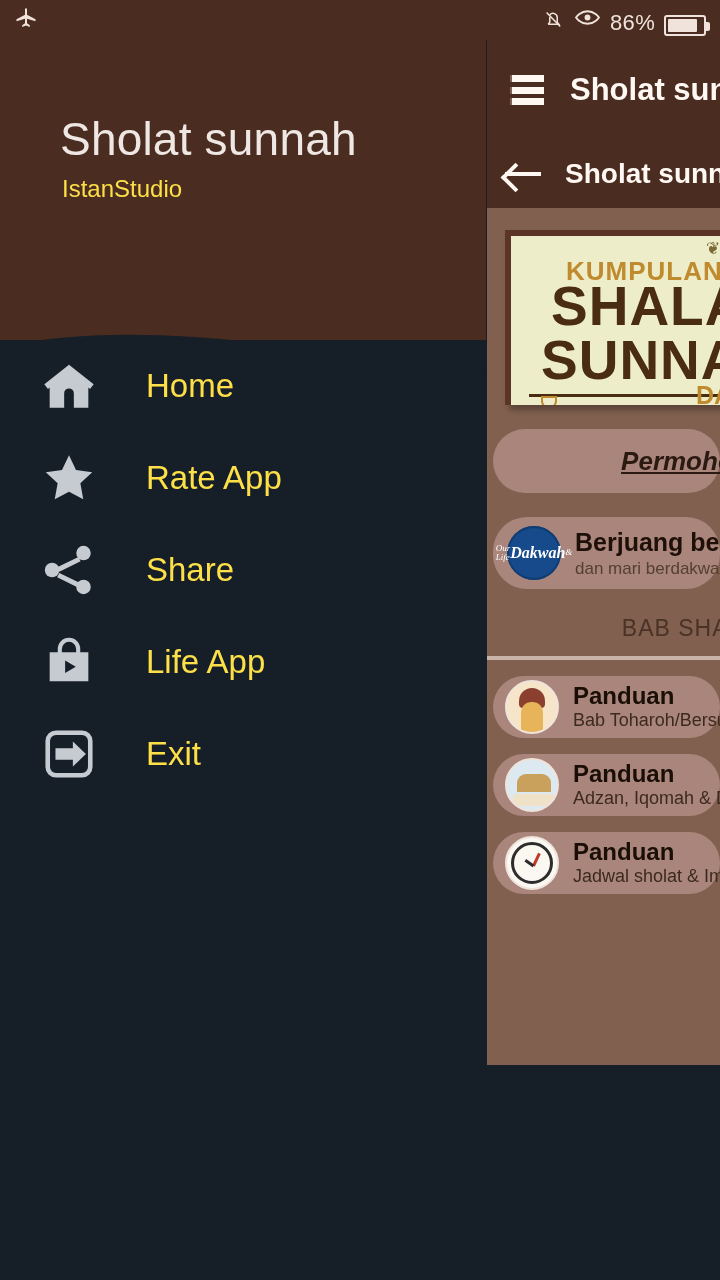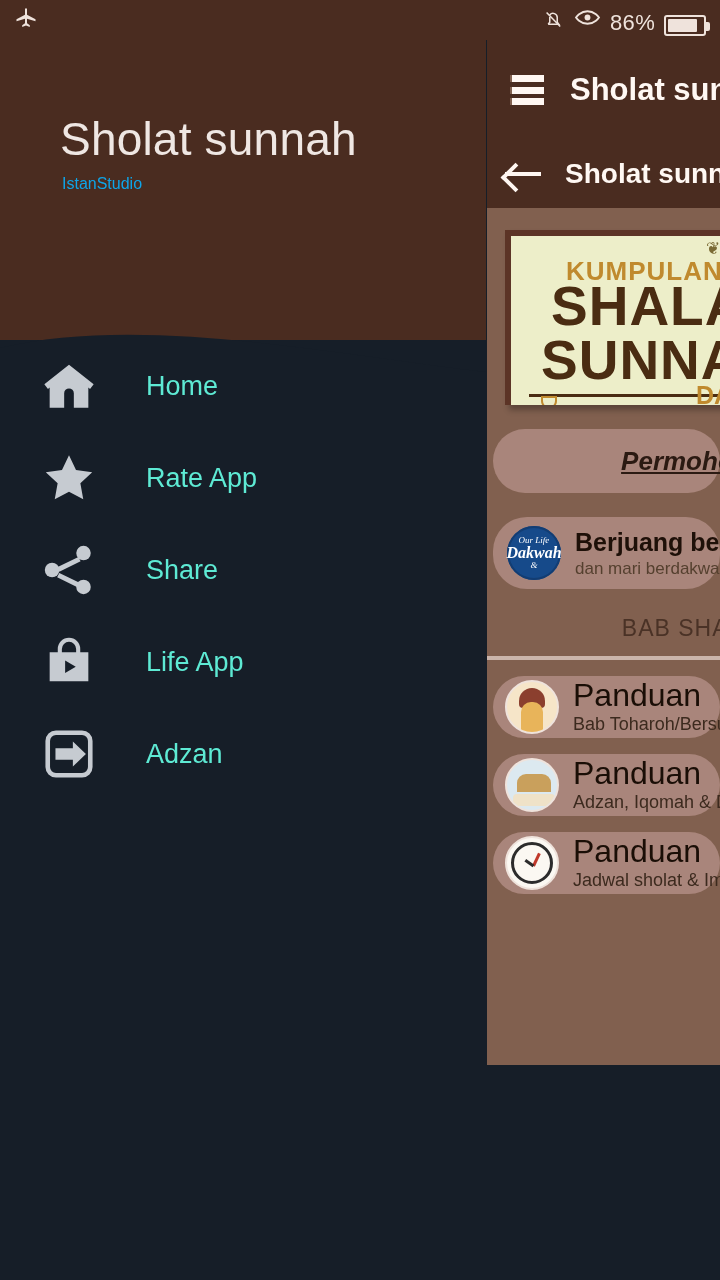--- a/index.html
+++ b/index.html
@@ -73,41 +73,41 @@
   .bn-lamp .cup { width:16px; height:13px; border:2px solid #C08A2E; border-radius:0 0 8px 8px; }
 
   .pill { margin:24px 0 0 6px; background:#A9857B; border-radius:34px; height:64px;
           display:flex; align-items:center; }
   .pill-permohonan { justify-content:flex-end; padding-right:0; }
   .permohonan-txt { font-size:26px; font-weight:bold; font-style:italic; color:#2B1A12;
                     text-decoration:underline; white-space:nowrap; margin-right:-60px; }
 
   .pill-berjuang { padding-left:14px; gap:14px; height:72px; }
   .logo-circle { width:54px; height:54px; border-radius:50%; background:#164A8A;
-                 flex:none; display:flex; flex-direction:column; align-items:center;
+                 flex:none; display:flex; flex-direction:row; align-items:center;
                  justify-content:center; color:#fff; font-family:"Liberation Serif", serif;
                  line-height:1.02; box-shadow:0 0 0 2px #123d73 inset; }
   .logo-circle .l1 { font-size:9px; font-style:italic; }
   .logo-circle .l2 { font-size:16px; font-style:italic; font-weight:bold; }
   .logo-circle .l3 { font-size:9px; font-style:italic; }
   .bj-txt { min-width:0; }
   .bj-title { font-size:25px; font-weight:bold; color:#1E1008; white-space:nowrap; }
   .bj-sub { font-size:17px; color:#55402F; white-space:nowrap; margin-top:2px; }
 
   .section-head { margin-top:26px; text-align:right; padding-right:0; }
   .section-head span { font-size:23px; color:#4A3226; letter-spacing:1px; white-space:nowrap;
                        margin-right:-52px; display:inline-block; }
   .divider { height:4px; background:#CBB5AB; margin:14px 0 0 0; }
 
   .row { margin:16px 0 0 6px; background:#A9857B; border-radius:34px; height:62px;
          display:flex; align-items:center; padding-left:12px; gap:14px; }
   .avatar { width:54px; height:54px; border-radius:50%; flex:none; overflow:hidden;
             position:relative; border:2px solid #EFE3DC; }
   .row-txt { min-width:0; }
-  .row-title { font-size:32px; font-weight:normal; color:#1A0E06; line-height:1.05; white-space:nowrap; }
+  .row-title { font-size:24px; font-weight:bold; color:#1A0E06; line-height:1.05; white-space:nowrap; }
   .row-sub { font-size:18px; color:#3C2A1E; white-space:nowrap; margin-top:1px; }
 
   
   .av1 { background:#F6E5C8; }
   .av1::before { content:""; position:absolute; left:12px; top:6px; width:26px; height:20px;
                  background:#8B3F2E; border-radius:13px 13px 4px 4px; }
   .av1::after { content:""; position:absolute; left:14px; top:20px; width:22px; height:30px;
                 background:#E8B45A; border-radius:10px 10px 0 0; }
   .av2 { background:#DCE9F0; }
   .av2::before { content:""; position:absolute; left:10px; top:14px; width:34px; height:18px;
@@ -120,29 +120,29 @@
              transform-origin:bottom center; transform:rotate(25deg); }
   .av3 .h2 { position:absolute; left:50%; top:18px; width:3px; height:10px; background:#2C2C2C;
              transform-origin:bottom center; transform:rotate(-55deg); }
 
   
   .drawer { position:absolute; left:0; top:40px; width:486px; height:1240px; }
   .drawer-header { position:absolute; left:0; top:0; width:486px; height:300px;
                    background:#4A2C20; }
   .drawer-title { position:absolute; left:60px; top:72px; font-size:46px; color:#EFE7E3;
                   letter-spacing:.2px; }
-  .drawer-sub { position:absolute; left:62px; top:135px; font-size:16px; color:#0ea5e9; }
+  .drawer-sub { position:absolute; left:62px; top:135px; font-size:24px; color:#fde047; }
   .drawer-curve { position:absolute; left:0; top:230px; width:486px; height:120px; }
   .drawer-body { position:absolute; left:0; top:330px; width:486px; height:910px;
                  background:#161E28; }
 
   .nav-list { position:absolute; left:0; top:300px; width:486px; }
   .nav-item { height:92px; display:flex; align-items:center; padding-left:40px; gap:48px; }
   .nav-icon { width:58px; height:58px; flex:none; position:relative; }
-  .nav-label { font-size:27px; color:#5eead4;text-align:right; }
+  .nav-label { font-size:33px; color:#fde047;text-align:right; }
 
   
   .ic-home svg, .ic-share svg, .ic-star svg, .ic-store svg, .ic-exit svg { display:block; }
 </style>
 </head>
 <body>
 
 <div id="app-root">
 
   <div class="app-window">
@@ -284,21 +284,21 @@
         <span class="nav-label">Life App</span>
       </div>
 
       <div class="nav-item">
         <span class="nav-icon ic-exit">
           <svg viewBox="0 0 24 24" width="58" height="58" fill="none">
             <rect x="3.2" y="3.2" width="17.6" height="17.6" rx="3.4" stroke="#C6CBD1" stroke-width="1.9"></rect>
             <path d="M6.4 9.6h7.2V6.8L19 12l-5.4 5.2v-2.8H6.4z" fill="#C6CBD1"></path>
           </svg>
         </span>
-        <span class="nav-label">Adzan</span>
+        <span class="nav-label">Exit</span>
       </div>
 
     </div>
   </div>
 
   <div class="statusbar">
     <div class="sb-left">
       <span>
         <svg viewBox="0 0 24 24" width="24" height="24" fill="#EFE3DC">
           <path d="M11 2.5h2v6.2l8.5 4.6v2l-8.5-2.6v4.6l2.8 2v1.6L12 19.6l-3.8 1.3v-1.6l2.8-2v-4.6L2.5 15.3v-2L11 8.7z"></path>

